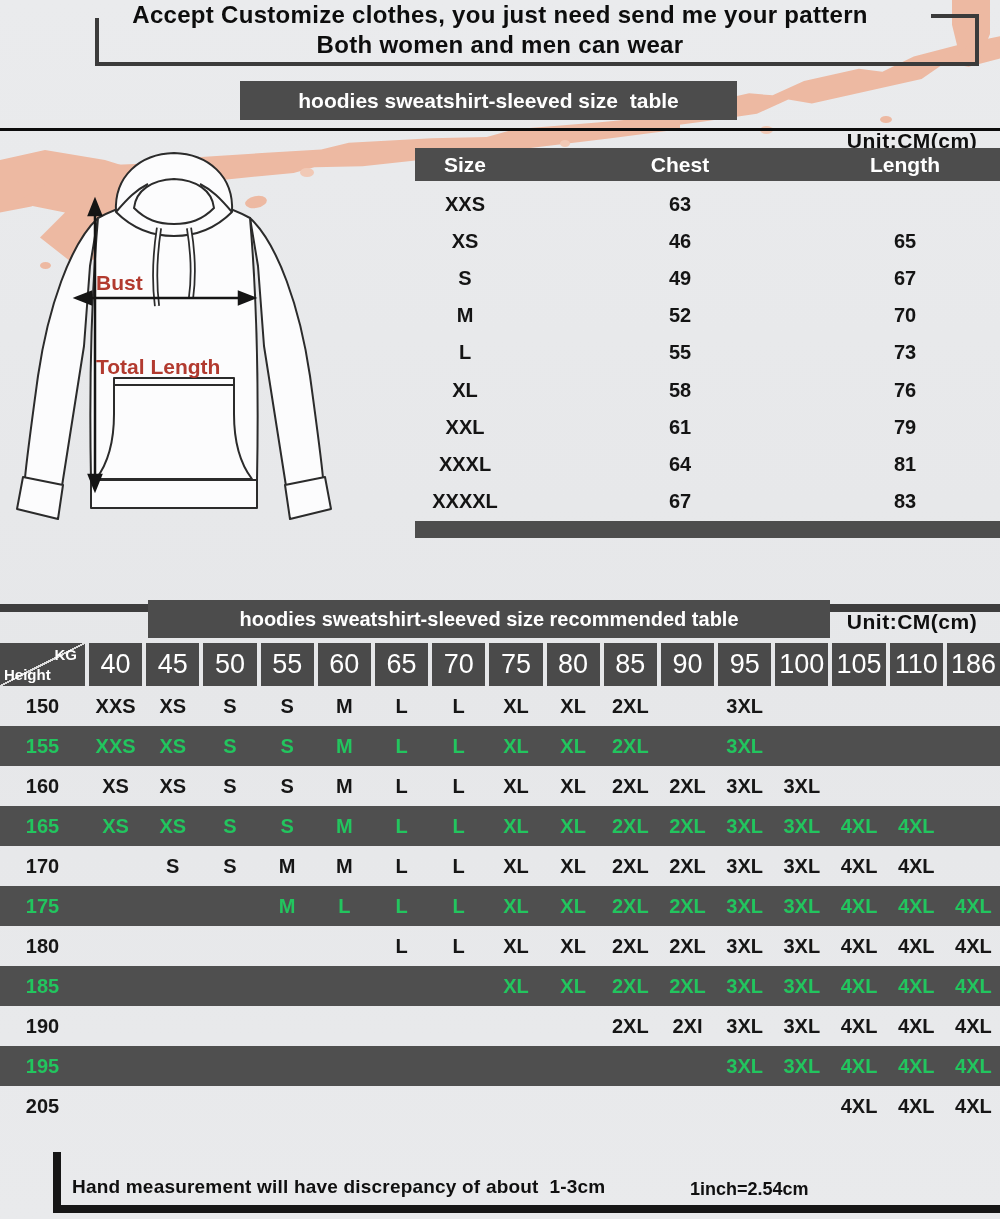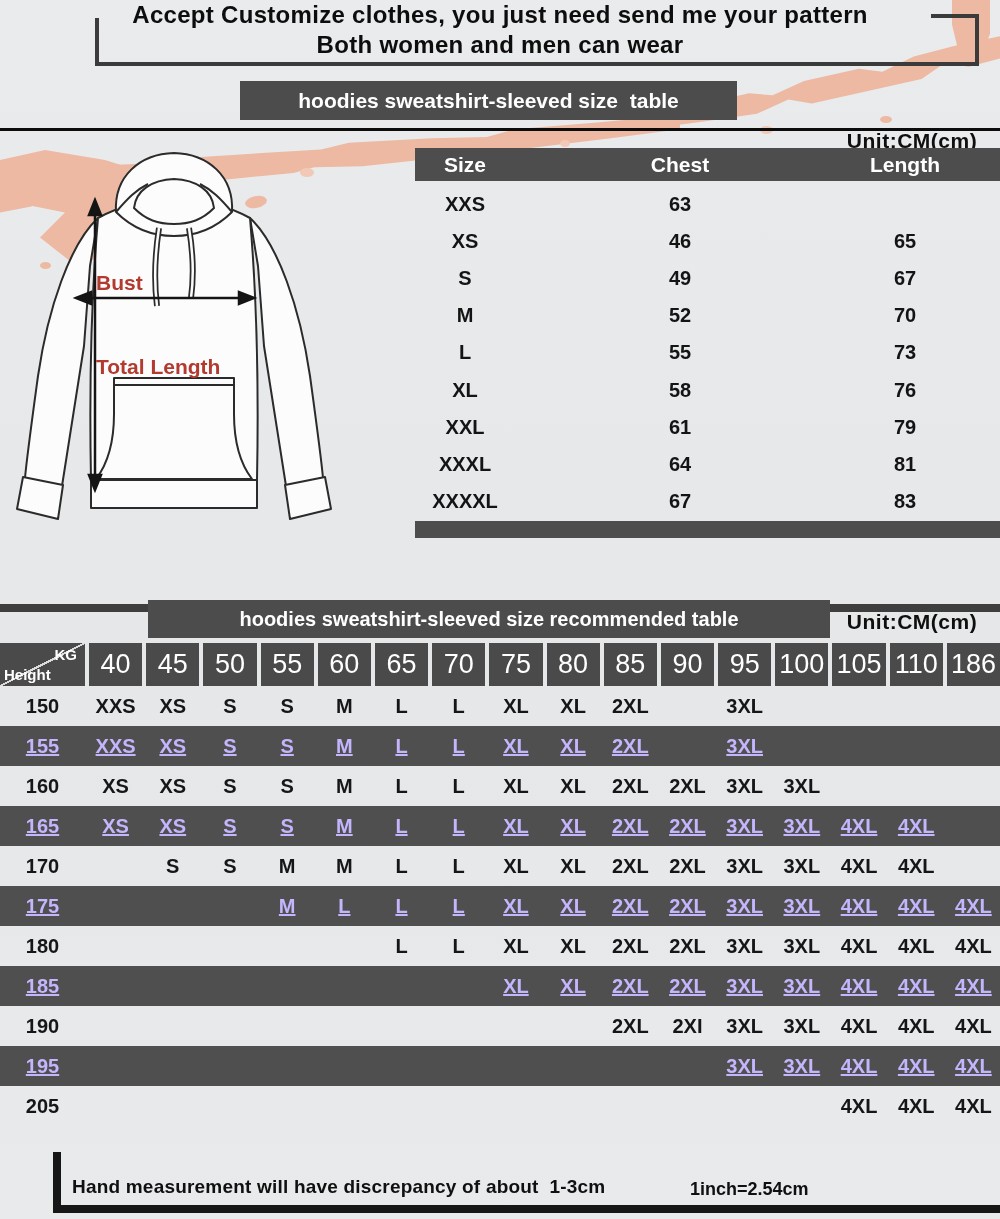--- a/index.html
+++ b/index.html
@@ -52,21 +52,21 @@
   .rt-grid{display:grid;grid-template-columns:85px repeat(16,1fr);column-gap:4px;}
   .rt-head{height:43px;}
   .rt-head .cell{background:#4a4a4a;color:#fff;font-weight:normal;font-size:27px;
     display:flex;align-items:center;justify-content:center;}
   .corner{position:relative;background:
     linear-gradient(to bottom right,rgba(0,0,0,0) 48.7%,#dcdcdc 48.7%,#dcdcdc 51.3%,rgba(0,0,0,0) 51.3%),#4a4a4a; padding-left: 34px;}
   .corner .kg{position:absolute;top:3px;right:8px;font-size:15px;font-weight:bold;color:#fff;}
   .corner .hgt{position:absolute;bottom:3px;left:4px;font-size:15px;font-weight:bold;color:#fff;}
   .rt-row{height:40px;align-items:center;font-weight:bold;font-size:20px;}
   .rt-row div{text-align:center;}
-  .rt-row.dark{background:#4f4f4f;color:#c4b5fd;text-decoration:underline;}
+  .rt-row.dark{background:#4f4f4f;color:#22c55e;}
   .rt-row.light{color:#161616;}
   
   .note-left{position:absolute;left:53px;top:1152px;width:8px;height:61px;background:#161616;z-index:3;}
   .note-bottom{position:absolute;left:53px;top:1205px;width:947px;height:8px;background:#161616;z-index:3;}
   .note-text{position:absolute;left:72px;top:1176px;font-weight:bold;font-size:19px;letter-spacing:.2px;color:#101010;z-index:3;white-space:pre;}
   .note-conv{position:absolute;left:690px;top:1179px;font-weight:bold;font-size:18px;color:#101010;z-index:3;}
 </style>
 </head>
 <body>
 

